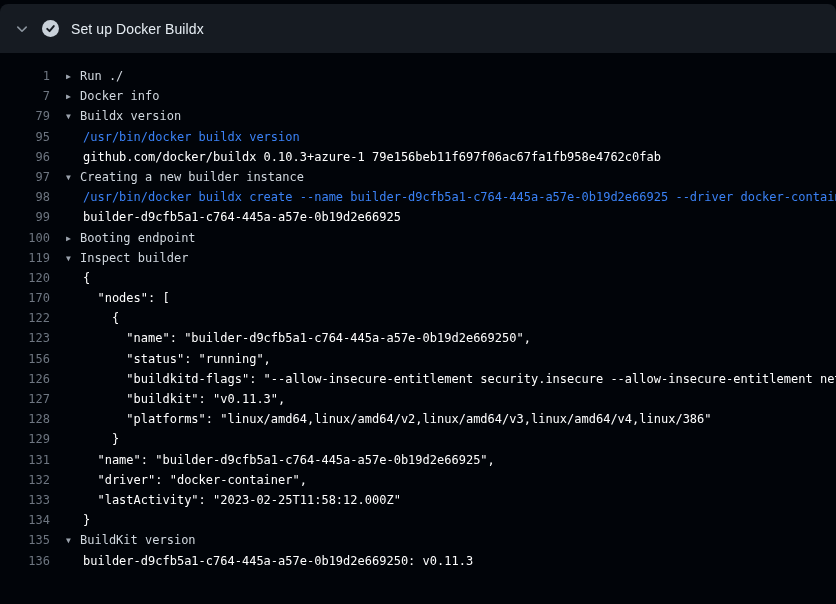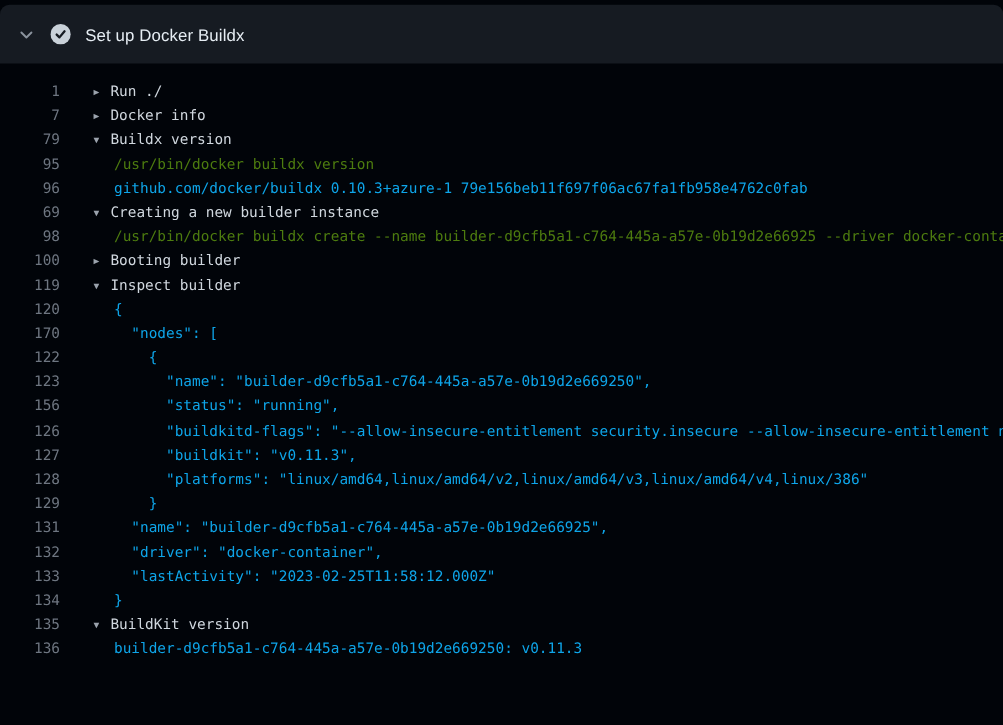--- a/index.html
+++ b/index.html
@@ -19,31 +19,31 @@
   .step-title{
     color:#e6edf3;font-family:"Liberation Sans",sans-serif;
     font-size:14px;font-weight:500;letter-spacing:.1px;
   }
   .log{padding-top:13px;}
   .line{height:20.2px;line-height:20.2px;display:flex;font-size:12px;}
   .num{
     flex:0 0 50px;width:50px;text-align:right;color:#6e7681;
     cursor:pointer;user-select:none;
   }
-  .content{margin-left:28px;white-space:pre;color:#c9d1d9;}
+  .content{margin-left:16px;white-space:pre;color:#c9d1d9;}
   .content .text{white-space:pre;}
   .indent{padding-left:17px;}
   .arrow{
     display:inline-block;width:14px;font-size:8px;color:#9ba3ad;
     vertical-align:1px;
   }
   .group_collapsed,.group_expanded{cursor:pointer;}
   .group_collapsed .content,.group_expanded .content{color:#d0d7de;}
-  .command .content{color:#4d7c0f;}
-  .output .content{color:#0ea5e9;}
+  .command .content{color:#3b82f6;}
+  .output .content{color:#ffffff;}
 </style>
 </head>
 <body>
 
 <div class="step-header">
   <span class="chev">
     <svg width="14" height="14" viewBox="0 0 16 16">
       <path d="M3.2 5.8 L8 10.6 L12.8 5.8" stroke="#8b949e" stroke-width="1.8" fill="none" stroke-linecap="round" stroke-linejoin="round"></path>
     </svg>
   </span>
@@ -71,30 +71,34 @@
     </div>
     <div class="line command">
       <span class="num">95</span>
       <span class="content indent"><span class="text">/usr/bin/docker buildx version</span></span>
     </div>
     <div class="line output">
       <span class="num">96</span>
       <span class="content indent"><span class="text">github.com/docker/buildx 0.10.3+azure-1 79e156beb11f697f06ac67fa1fb958e4762c0fab</span></span>
     </div>
     <div class="line group_expanded">
-      <span class="num">69</span>
+      <span class="num">97</span>
       <span class="content"><span class="arrow">▼</span><span class="text">Creating a new builder instance</span></span>
     </div>
     <div class="line command">
       <span class="num">98</span>
       <span class="content indent"><span class="text">/usr/bin/docker buildx create --name builder-d9cfb5a1-c764-445a-a57e-0b19d2e66925 --driver docker-container</span></span>
     </div>
+    <div class="line output">
+      <span class="num">99</span>
+      <span class="content indent"><span class="text">builder-d9cfb5a1-c764-445a-a57e-0b19d2e66925</span></span>
+    </div>
     <div class="line group_collapsed">
       <span class="num">100</span>
-      <span class="content"><span class="arrow">▶</span><span class="text">Booting builder</span></span>
+      <span class="content"><span class="arrow">▶</span><span class="text">Booting endpoint</span></span>
     </div>
     <div class="line group_expanded">
       <span class="num">119</span>
       <span class="content"><span class="arrow">▼</span><span class="text">Inspect builder</span></span>
     </div>
     <div class="line output">
       <span class="num">120</span>
       <span class="content indent"><span class="text">{</span></span>
     </div>
     <div class="line output">

